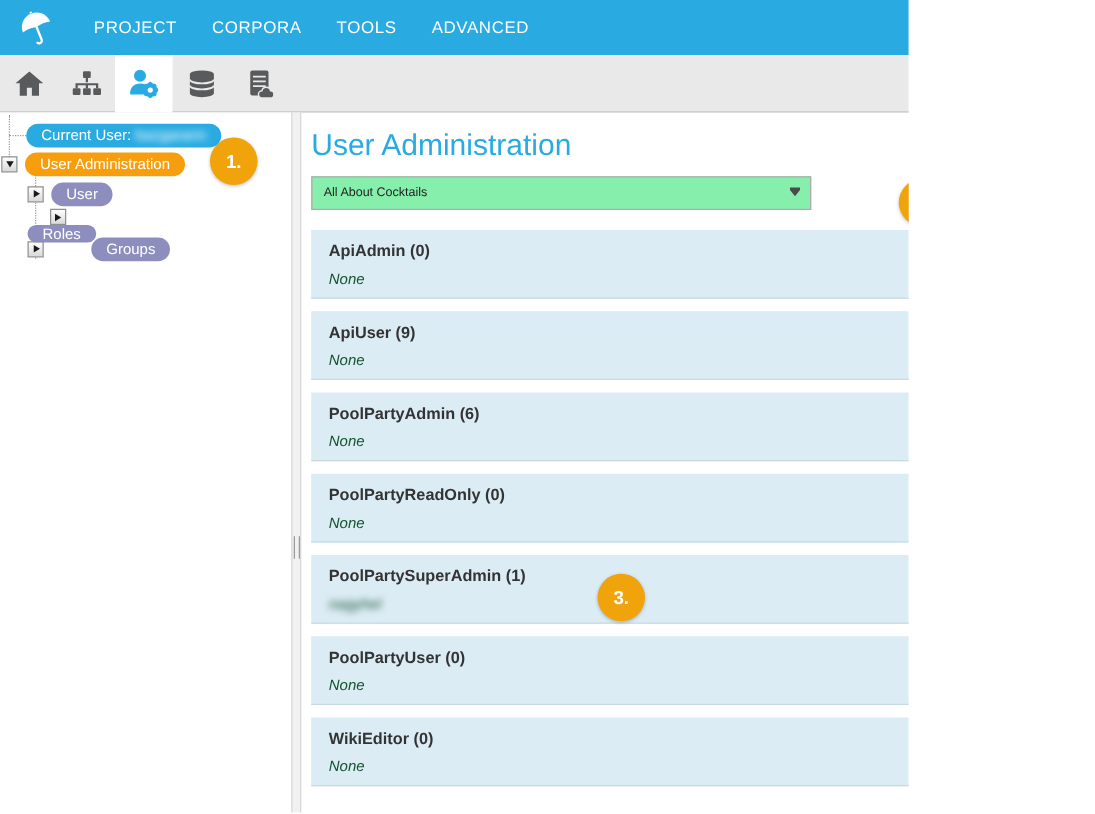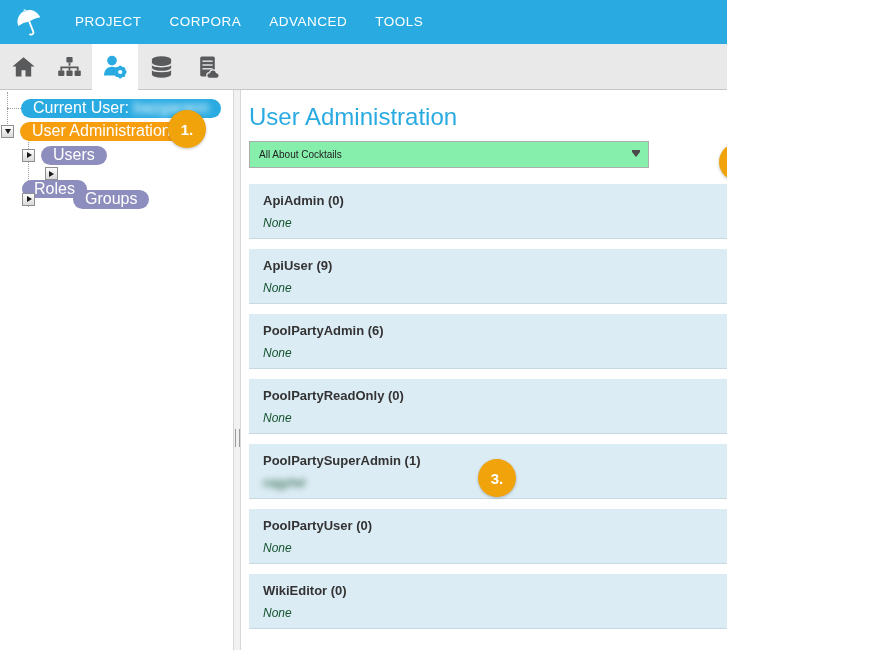--- a/index.html
+++ b/index.html
@@ -25,21 +25,21 @@
   
   .body { display:flex; height:560px; }
   .tree-panel { width:288px; position:relative; background:#fff; }
   .splitter { width:9px; background:#F1F1F1; border-left:1px solid #D7D7D7; border-right:1px solid #D7D7D7; position:relative; cursor:col-resize; }
   .splitter-grip { position:absolute; top:339px; left:1px; width:5px; height:18px; display:flex; justify-content:space-between; }
   .splitter-grip span { width:1px; height:18px; background:#9A9A9A; }
   .main { flex:1; padding:0 0 0 8px; background:#fff; }
 
   
   .tree-row { position:absolute; display:flex; align-items:center; height:20px; }
-  .pill { display:inline-flex; align-items:center; height:19px; padding:0 12px; border-radius:10px; color:#fff; font-size:16px; white-space:nowrap; cursor:pointer; }
+  .pill { display:inline-flex; align-items:center; height:19px; padding:0 12px; border-radius:10px; color:#fff; font-size:12px; white-space:nowrap; cursor:pointer; }
   .pill-blue { background:#29ABE2; }
   .pill-orange { background:#F79E0E; }
   .pill-purple { background:#8E8EBE; }
   .expander { width:13px; height:13px; border:1px solid #8F8F8F; background:linear-gradient(#FEFEFE,#D9D9D9); display:flex; align-items:center; justify-content:center; margin-right:6px; cursor:pointer; flex:none; }
   .tri-right { width:0; height:0; border-left:5px solid #1a1a1a; border-top:3.5px solid transparent; border-bottom:3.5px solid transparent; margin-left:1px; }
   .tri-down { width:0; height:0; border-top:5px solid #1a1a1a; border-left:3.5px solid transparent; border-right:3.5px solid transparent; margin-top:1px; }
   .connector { position:absolute; }
   .conn-v { border-left:1px dotted #9C9C9C; width:0; }
   .conn-h { border-top:1px dotted #9C9C9C; height:0; }
   .blurred { filter:blur(3px); }
@@ -68,22 +68,22 @@
       <svg width="32" height="32" viewBox="0 0 32 32">
         <g transform="rotate(-22 16 15)" fill="#fff" stroke="none">
           <path d="M16,2.6 L16,4 C9.6,4 4.4,9 4.2,15.6 Q10,14 16,15.6 Q22,14 27.8,15.6 C27.6,9 22.4,4 16,4 Z M15.1,2.6 h1.8 v2 h-1.8 Z"></path>
           <path d="M15.1,15.2 h1.8 v11 q0,3.3 -3.2,3.3 q-2.4,0 -2.9,-2.3 l1.7,-0.5 q0.3,1.1 1.2,1.1 q1.4,0 1.4,-1.6 Z"></path>
         </g>
       </svg>
     </div>
     <div class="menu">
       <div class="menu-item">PROJECT</div>
       <div class="menu-item">CORPORA</div>
+      <div class="menu-item">TOOLS</div>
       <div class="menu-item">ADVANCED</div>
-      <div class="menu-item">TOOLS</div>
     </div>
   </div>
 
   <div class="toolbar">
     <div class="tool-tab">
       <svg width="27" height="27" viewBox="0 0 27 27">
         <path class="icon-gray" d="M13.5,3.2 L24.6,12.6 L21.2,12.6 L21.2,22.6 L15.5,22.6 L15.5,16.2 L11.5,16.2 L11.5,22.6 L5.8,22.6 L5.8,12.6 L2.4,12.6 Z"></path>
       </svg>
     </div>
     <div class="tool-tab">
@@ -157,21 +157,21 @@
         <span class="expander">
             <span class="tri-down"></span>
           </span>
         <span class="pill pill-orange">User Administration</span>
       </div>
 
       <div class="tree-row" style="left:22px; top:55px;">
         <span class="expander">
             <span class="tri-right"></span>
           </span>
-        <span class="pill pill-purple">Users</span>
+        <span class="pill pill-purple">User</span>
       </div>
 
       <div class="tree-row" style="left:22px; top:77px;flex-direction:column;">
         <span class="expander">
             <span class="tri-right"></span>
           </span>
         <span class="pill pill-purple">Roles</span>
       </div>
 
       <div class="tree-row" style="left:22px; top:99px;gap:32px;">

